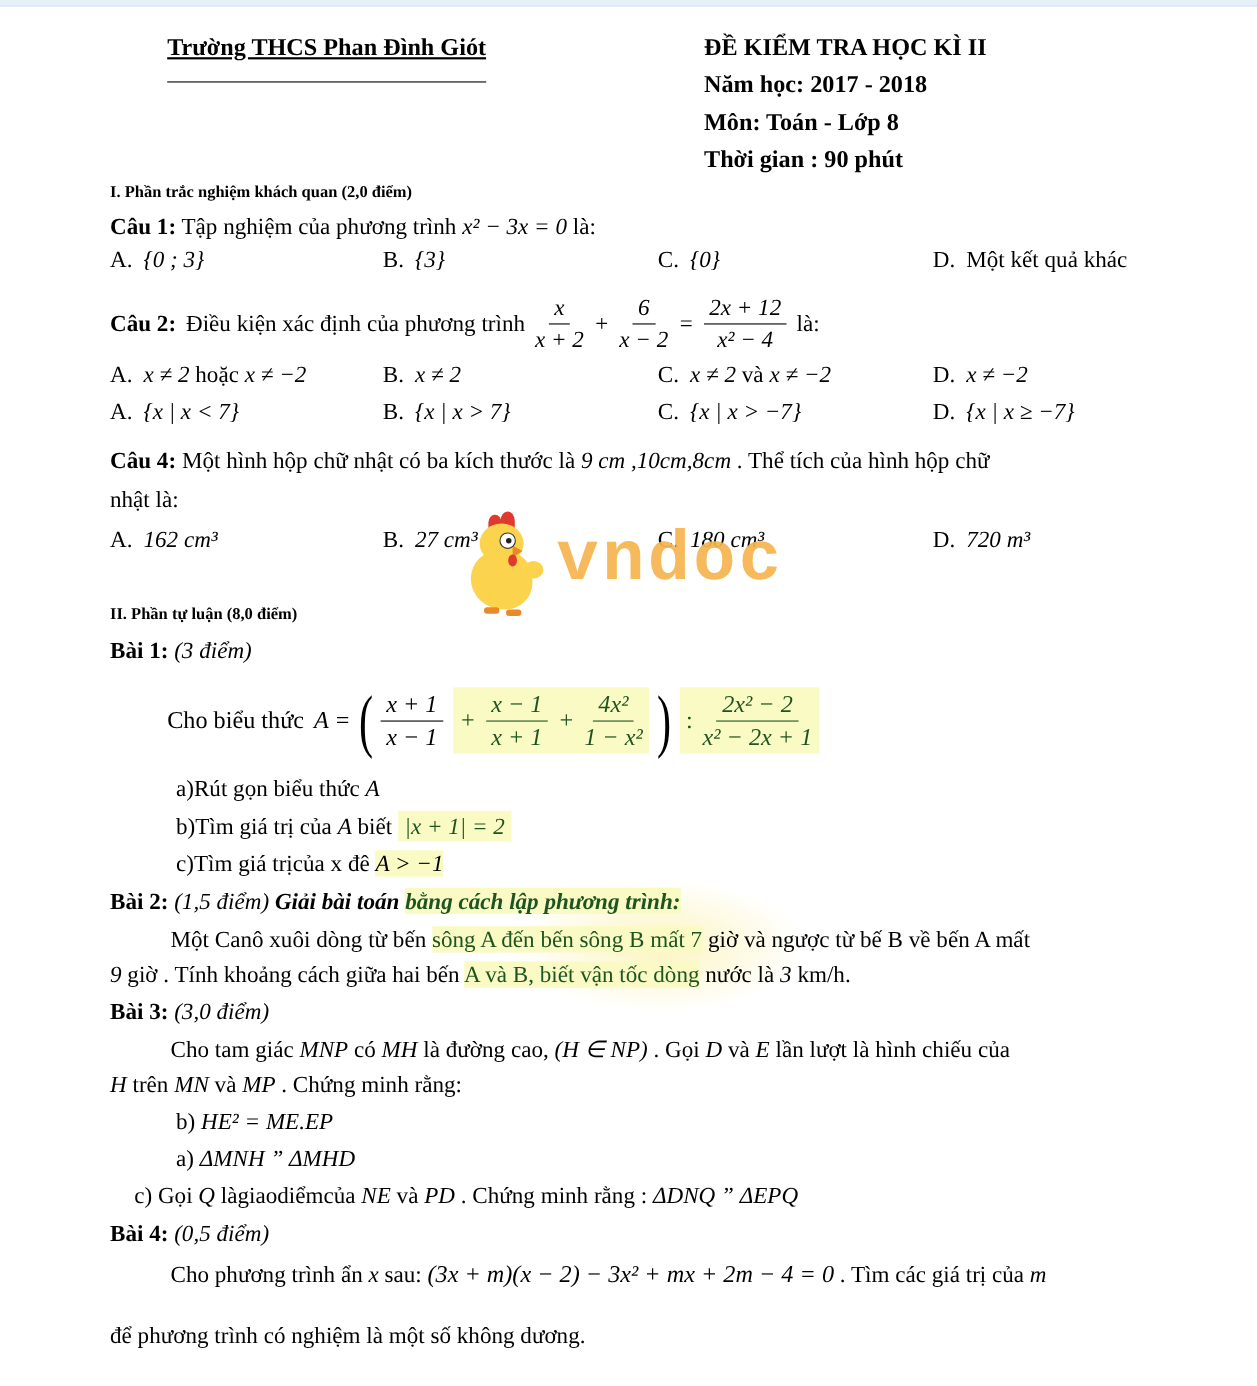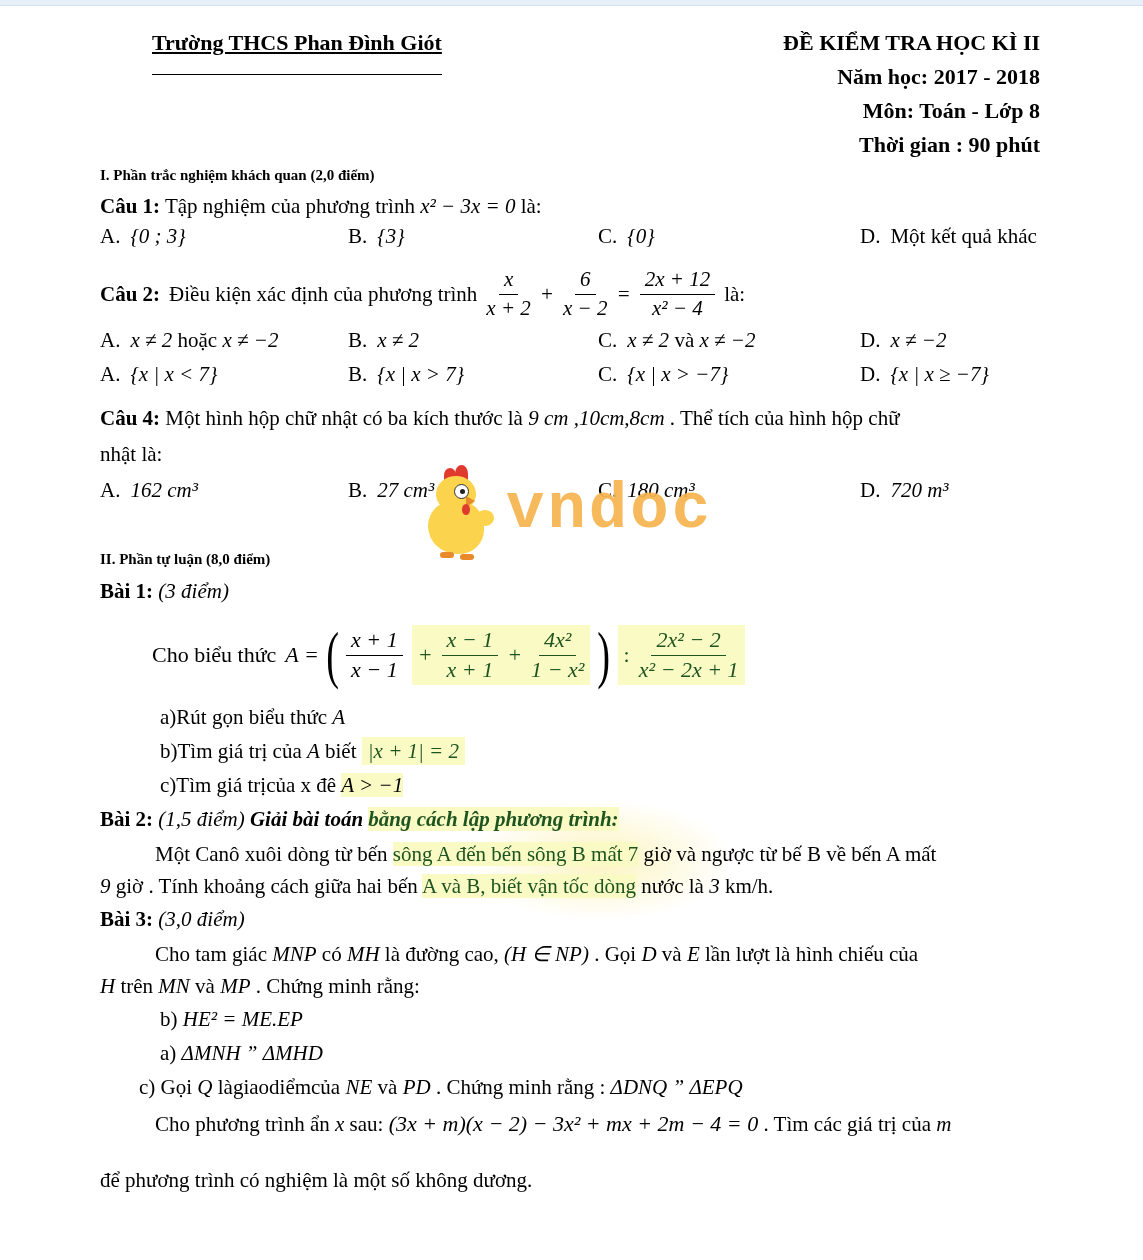--- a/index.html
+++ b/index.html
@@ -11,35 +11,35 @@
   }
   .top-strip{height:5px;background:#e7f0f9;border-bottom:1px solid #d5e3f2;}
   .content{position:relative;padding:20px 40px 0 100px;}
 
   
   .header{position:relative;height:134px;}
   .school{
     position:absolute;left:52px;top:4px;font-weight:bold;font-size:22px;
     text-decoration:underline;border-bottom:1.5px solid #000;padding-bottom:18px;
   }
-  .exam-block{position:absolute;left:540px;top:0;width:400px;text-align:right;
+  .exam-block{position:absolute;left:540px;top:0;width:400px;text-align:left;
     font-weight:bold;font-size:22px;line-height:34px;}
 
   .h1{font-weight:bold;font-size:15px;line-height:30px;}
   .qline{line-height:32px;}
   .b{font-weight:bold;}
   .i{font-style:italic;}
   .bi{font-weight:bold;font-style:italic;}
   .mi{font-style:italic;}
 
   .optrow{position:relative;height:32px;margin-top:2px;}
   .optA{position:absolute;left:0;}
   .optB{position:absolute;left:248px;}
   .optC{position:absolute;left:498px;}
-  .optD{position:absolute;left:748px;margin-left:12px;}
+  .optD{position:absolute;left:748px;}
   .optrow .key{margin-right:10px;}
 
   
   .fx{display:inline-flex;align-items:center;gap:9px;}
   .fxrow{display:flex;align-items:center;gap:9px;}
   .q2row{height:64px;margin-top:6px;}
   .frac{display:inline-flex;flex-direction:column;align-items:center;
         font-style:italic;line-height:1.22;text-align:center;}
   .frac .num{border-bottom:1.6px solid currentColor;padding:0 5px 1px;}
   .frac .den{padding-top:1px;font-family:Liberation Serif, serif;}
@@ -263,32 +263,36 @@
     <span>. Chứng minh rằng:</span>
   </div>
   <div class="item">
     <span>b)</span>
     <span class="mi">HE² = ME.EP</span>
   </div>
   <div class="item">
     <span>a)</span>
     <span class="mi">ΔMNH ” ΔMHD</span>
   </div>
-  <div class="item" style="margin-left:39px;">
+  <div class="item" style="margin-left:22px;">
     <span>c)</span>
     <span>Gọi</span>
     <span class="mi">Q</span>
     <span>làgiaodiểmcủa</span>
     <span class="mi">NE</span>
     <span>và</span>
     <span class="mi">PD</span>
     <span>. Chứng minh rằng :</span>
     <span class="mi">ΔDNQ ” ΔEPQ</span>
   </div>
 
+  <div class="bline">
+    <span class="b">Bài 4:</span>
+    <span class="i">(0,5 điểm)</span>
+  </div>
   <div class="para-first" style="line-height:36px;">
     <span>Cho phương trình ẩn</span>
     <span class="mi">x</span>
     <span>sau:</span>
     <span class="mi" style="font-size:22px;">(3x + m)(x − 2) − 3x² + mx + 2m − 4 = 0</span>
     <span>. Tìm các giá trị của</span>
     <span class="mi">m</span>
   </div>
   <div class="para-next" style="margin-top:22px;">
     <span>để phương trình có nghiệm là một số không dương.</span>

